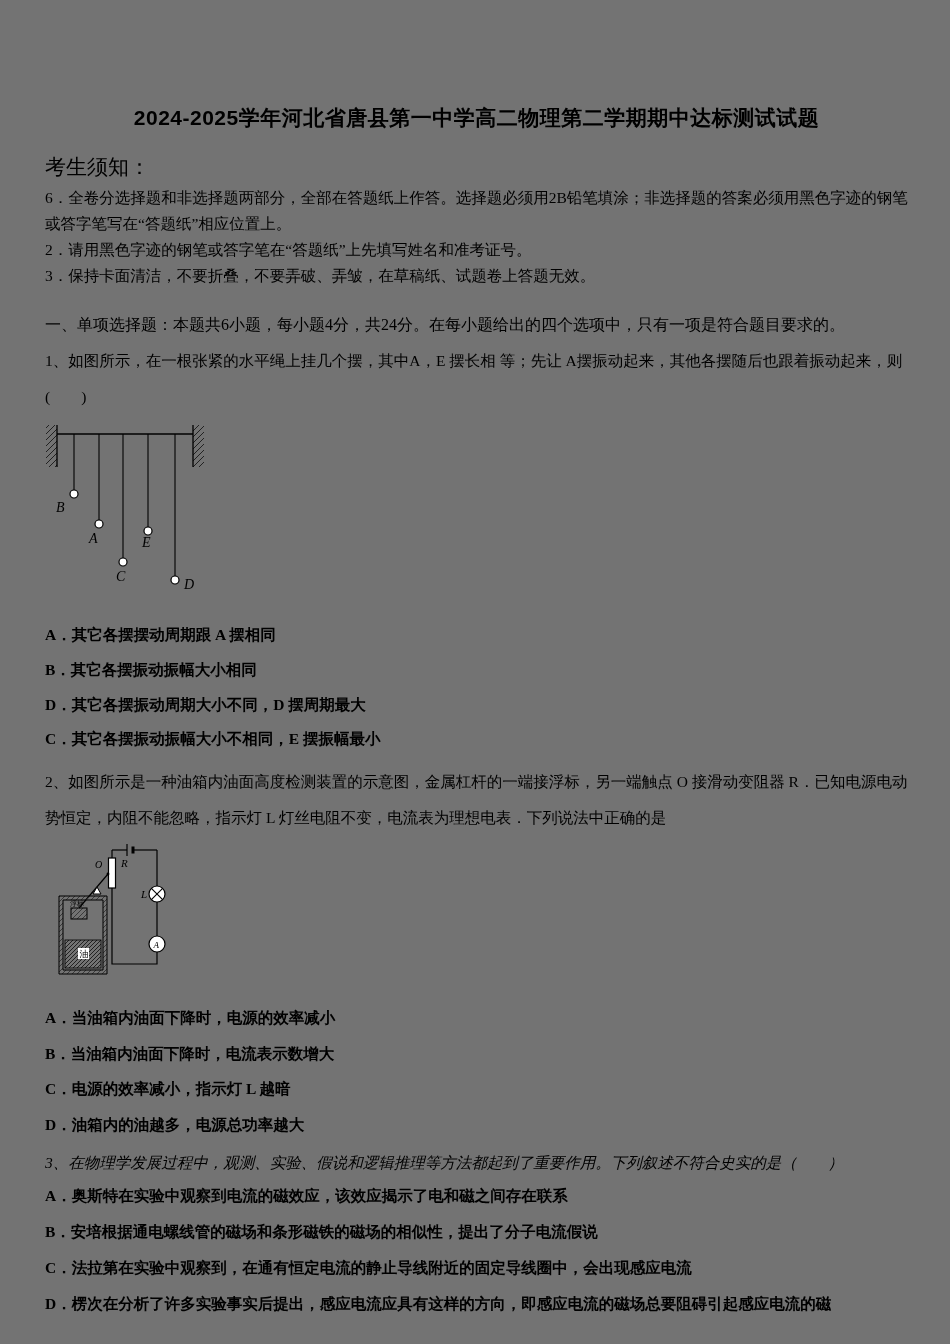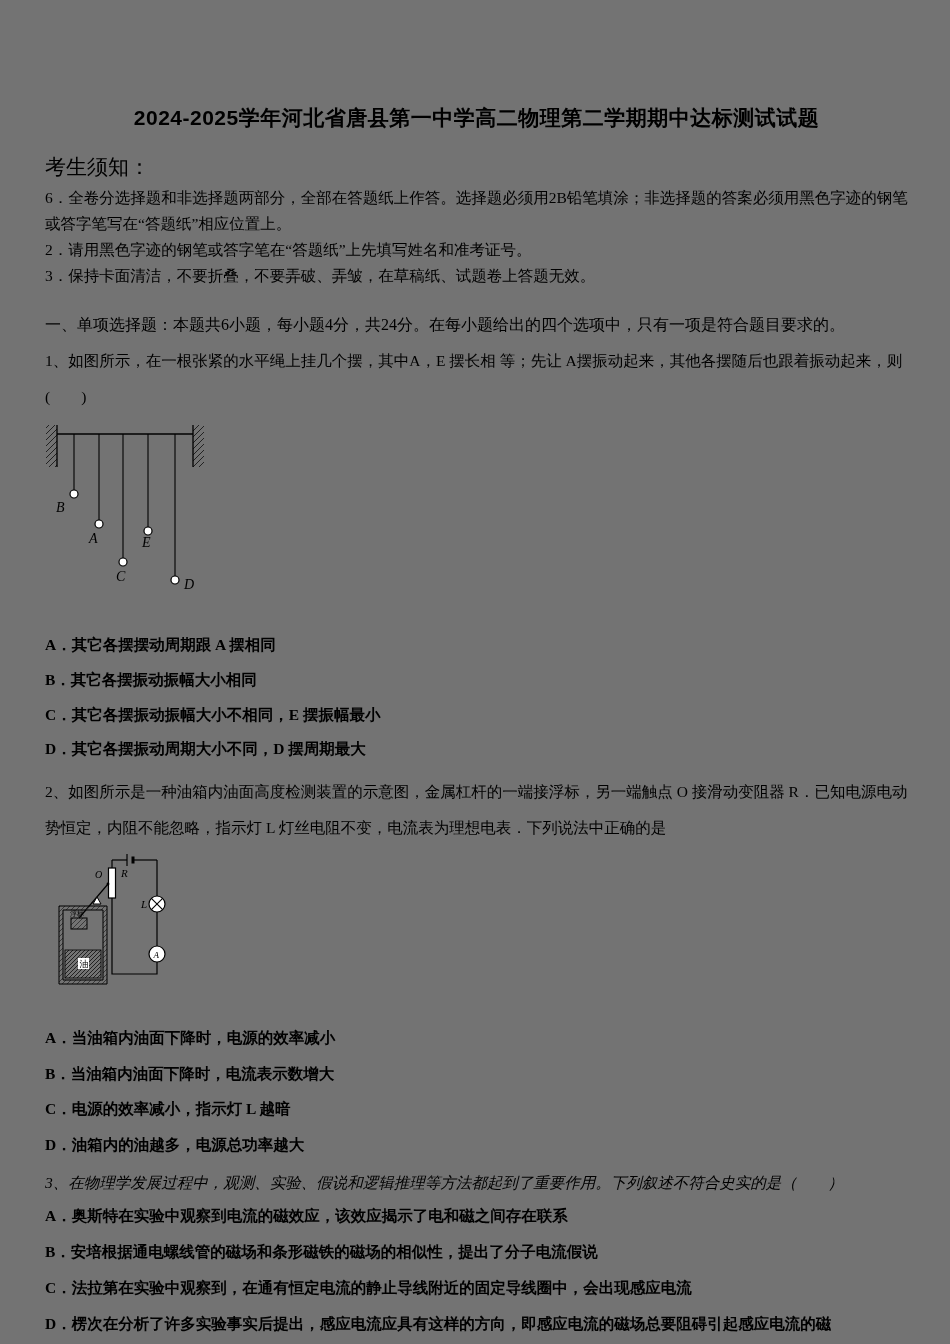--- a/index.html
+++ b/index.html
@@ -37,21 +37,21 @@
   }
   .stem {
     font-size: 15.5px;
     line-height: 2.3;
     margin-top: 4px;
   }
   .figure {
     margin: 8px 0 6px 0;
   }
   .options {
-    margin-top: 28px;
+    margin-top: 18px;
   }
   .option {
     font-size: 15.5px;
     line-height: 1.35;
     margin-bottom: 14px;
     font-weight: bold;
   }
   
   .option { font-weight: 600; }
   .q-block { margin-top: 6px; }
@@ -133,22 +133,22 @@
           <line x1="130" y1="11" x2="130" y2="153" stroke="#000" stroke-width="1.1"></line>
           <circle cx="130" cy="157" r="4" fill="#fff" stroke="#000" stroke-width="1.2"></circle>
           <text class="varlabel" x="139" y="166">D</text>
         </g>
       </svg>
     </div>
 
     <div class="options">
       <div class="option">A．其它各摆摆动周期跟 A 摆相同</div>
       <div class="option">B．其它各摆振动振幅大小相同</div>
+      <div class="option">D．其它各摆振动周期大小不同，D 摆周期最大</div>
       <div class="option">C．其它各摆振动振幅大小不相同，E 摆振幅最小</div>
-      <div class="option">D．其它各摆振动周期大小不同，D 摆周期最大</div>
     </div>
   </div>
 
   <div class="q-block">
     <div class="stem">2、如图所示是一种油箱内油面高度检测装置的示意图，金属杠杆的一端接浮标，另一端触点 O 接滑动变阻器 R．已知电源电动势恒定，内阻不能忽略，指示灯 L 灯丝电阻不变，电流表为理想电表．下列说法中正确的是</div>
 
     <div class="figure" style="margin-left:12px;">
       <svg width="135" height="142" viewBox="0 0 135 142">
         <defs>
           <pattern id="hatch2" patternUnits="userSpaceOnUse" width="5" height="5">

